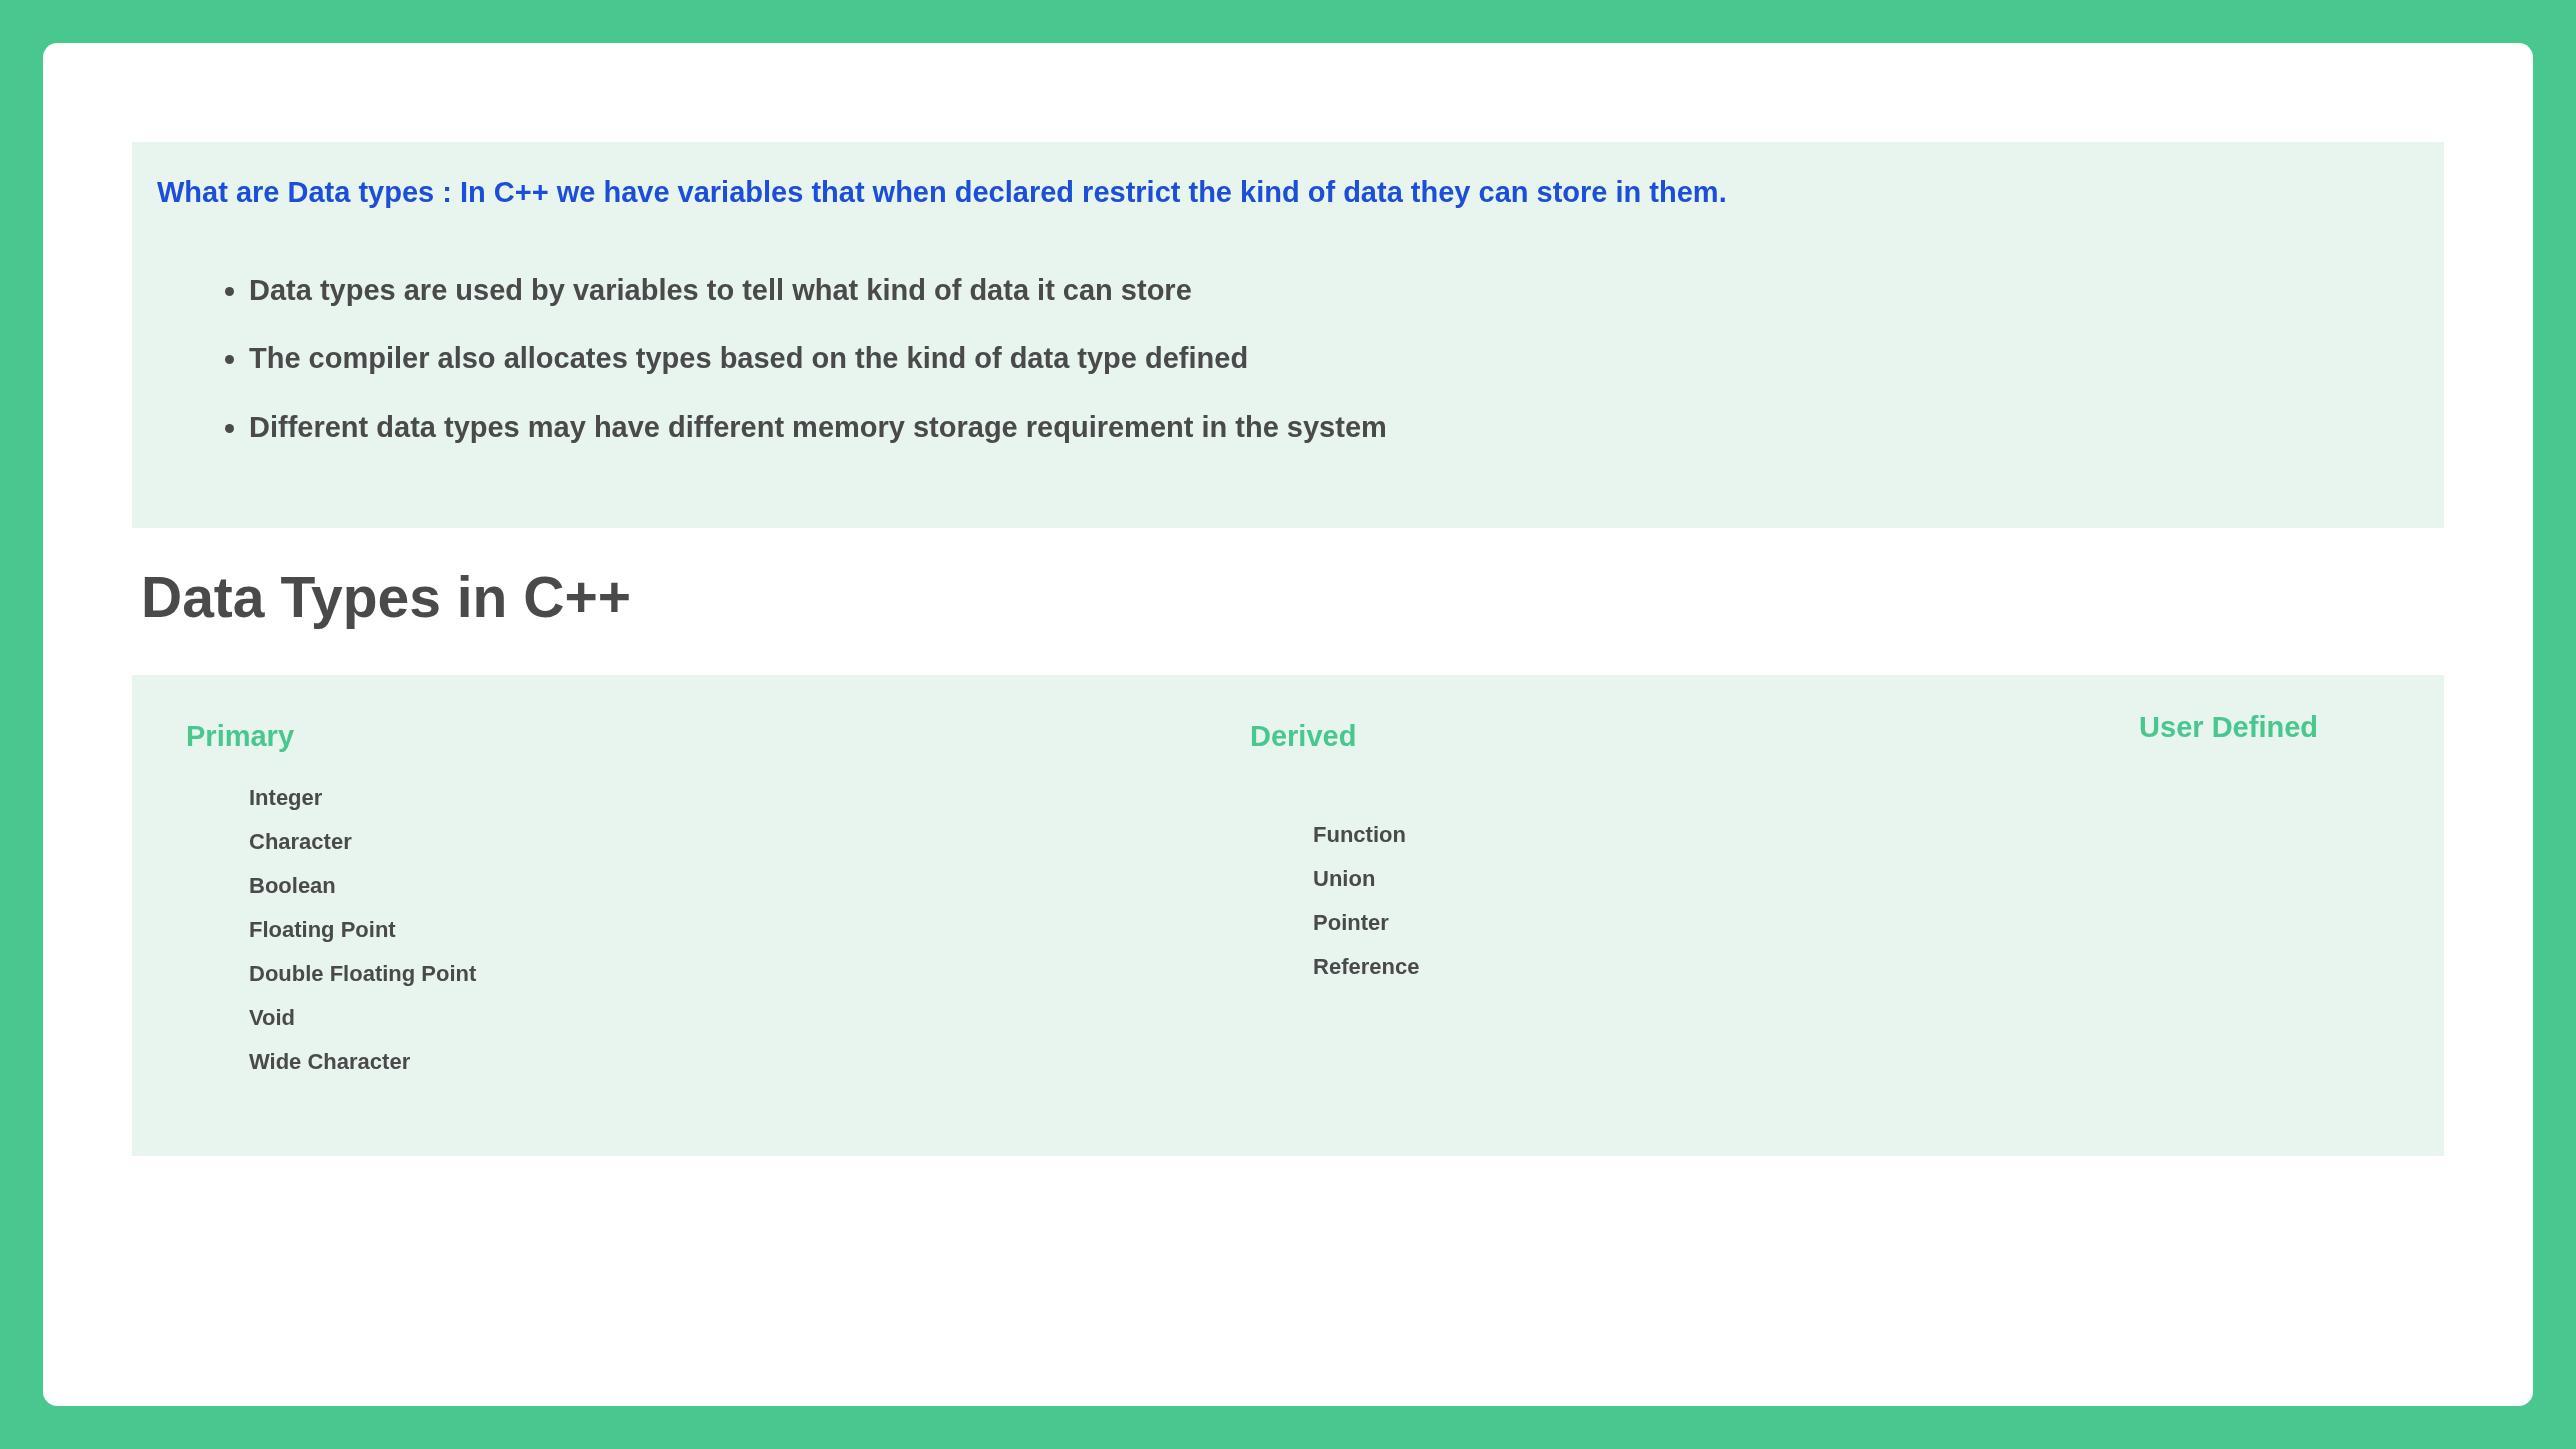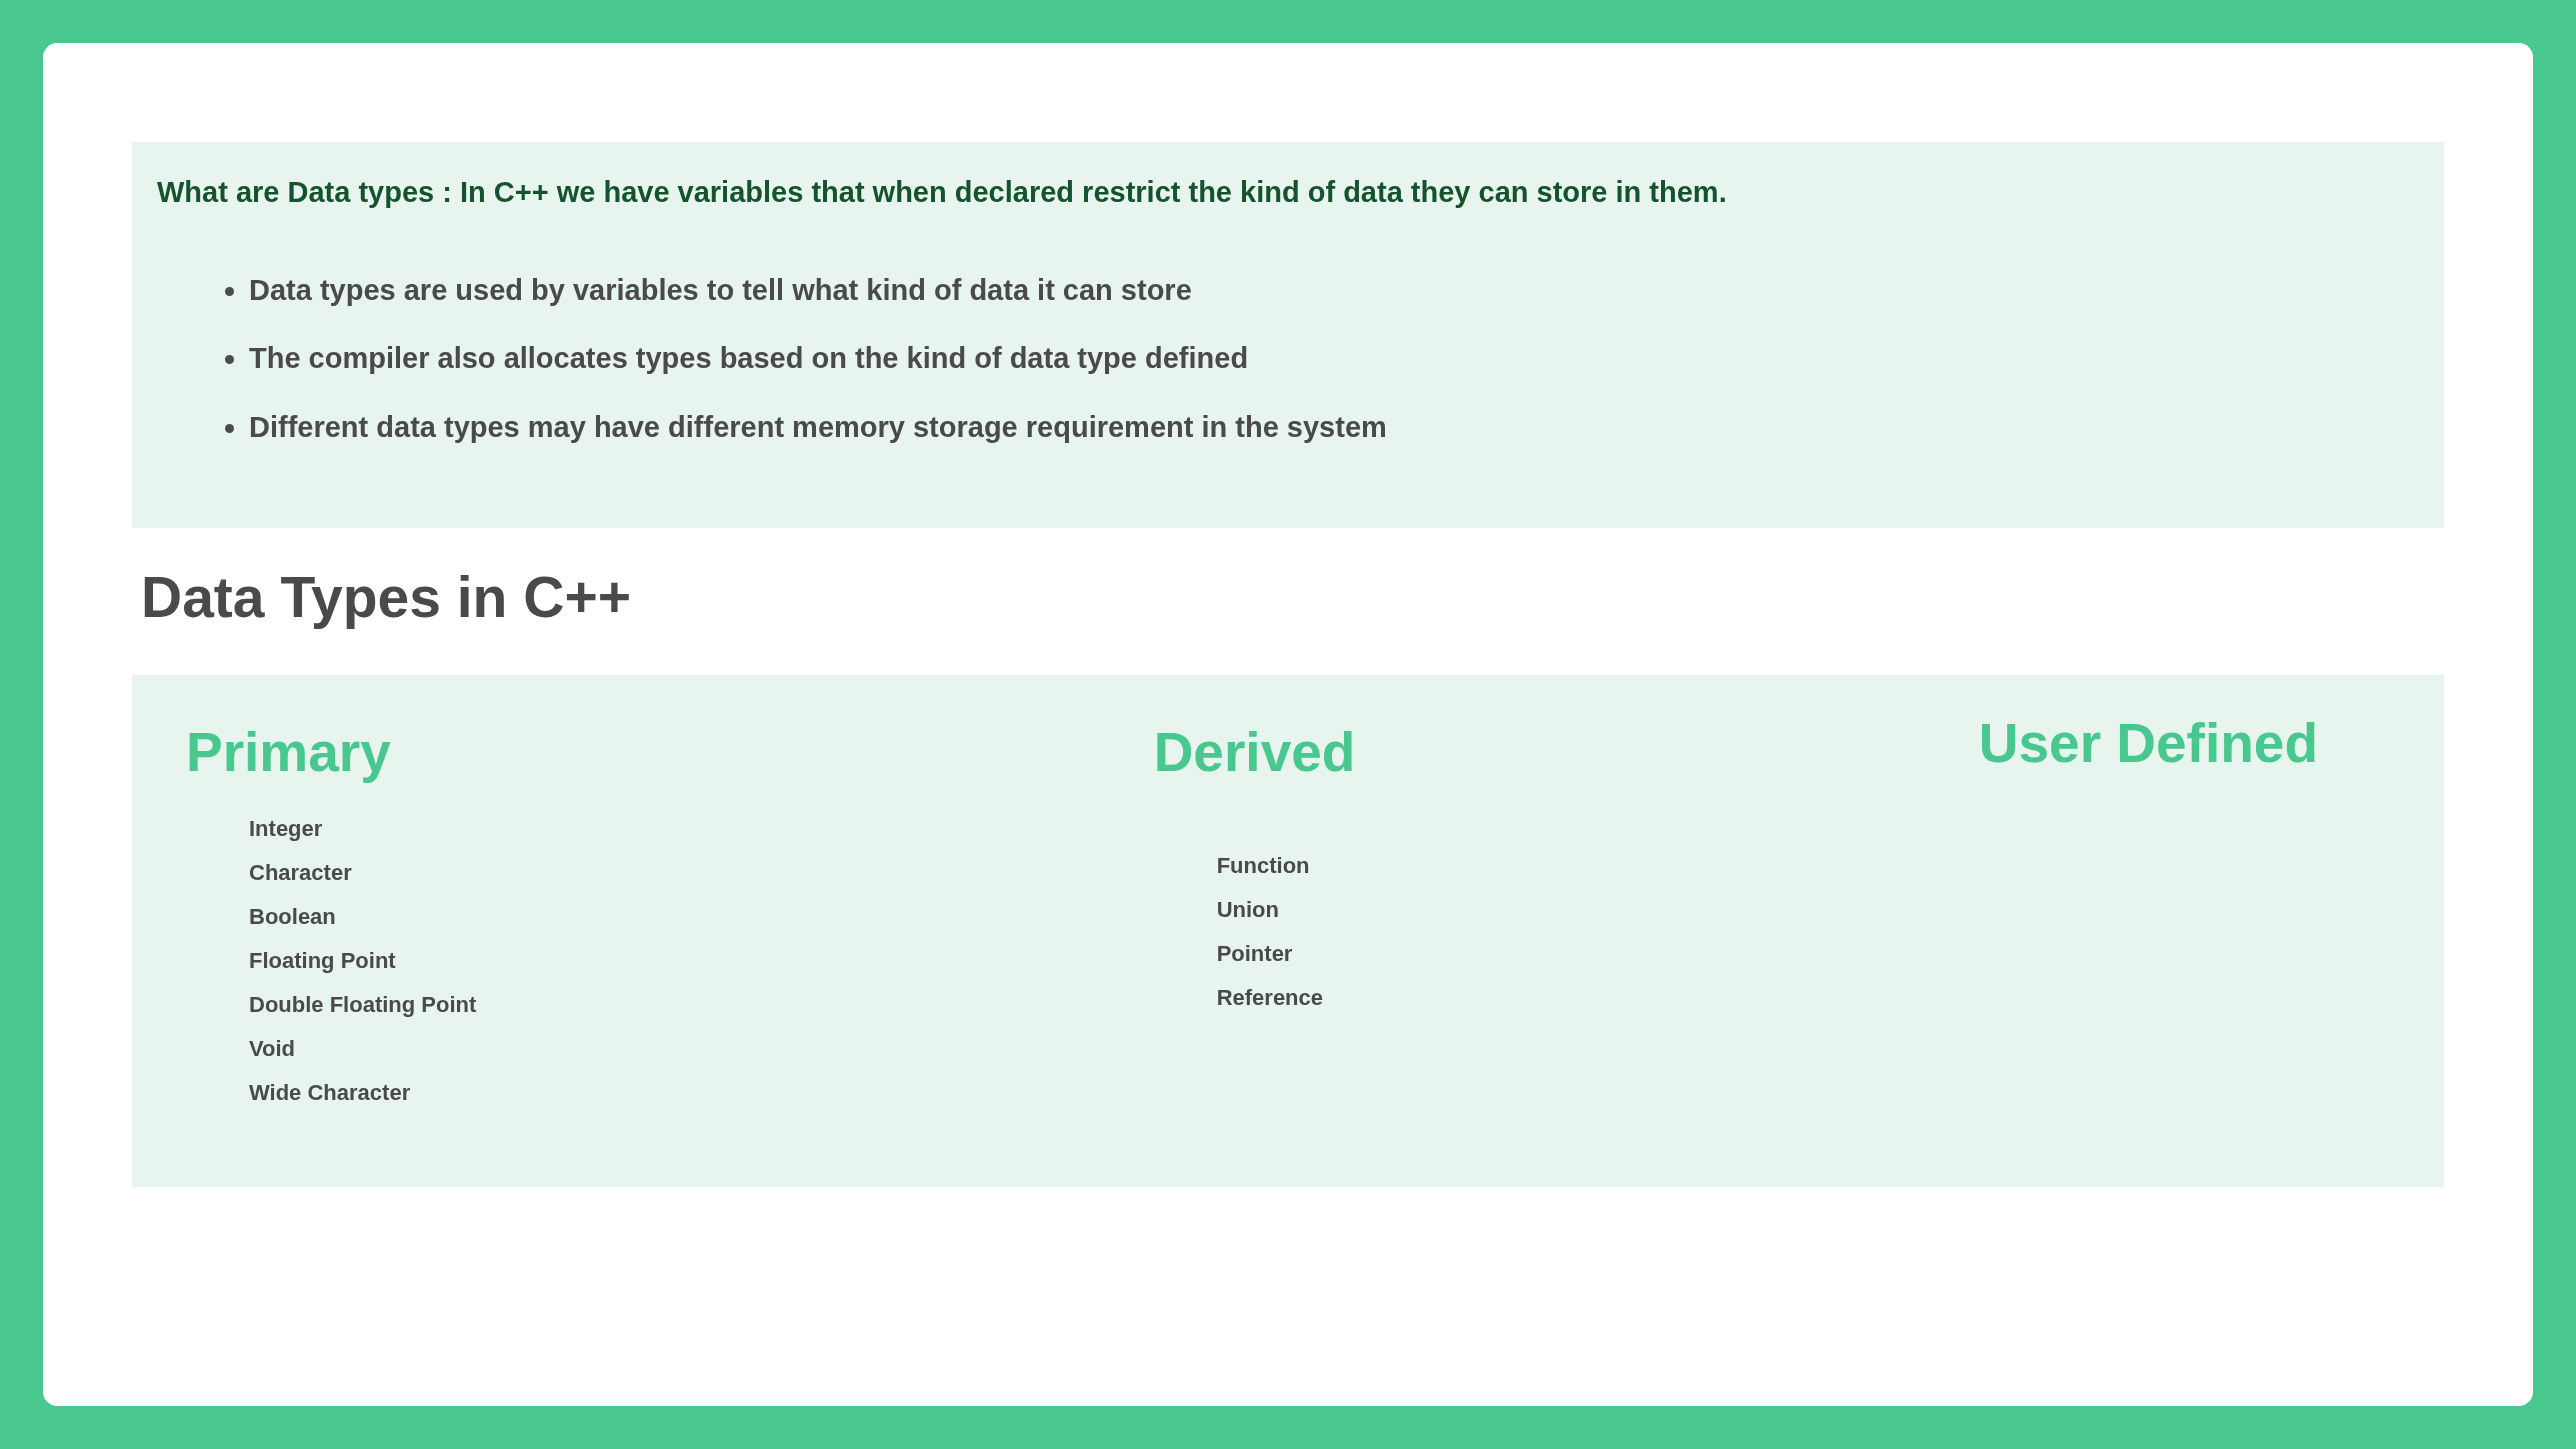--- a/index.html
+++ b/index.html
@@ -19,21 +19,21 @@
       border-radius: 14.3px;
       padding: 45px 89px 72px 89px;
       height: 100%;
     }
     .intro-box {
       background-color: #e7f5ee;
       padding: 29px 25px 54px 25px;
       margin-top: 54px;
     }
     .intro-text {
-      color: #14532d;
+      color: #1d4ed8;
       font-size: 29px;
       font-weight: 600;
       line-height: 1.5;
     }
     .intro-text strong {
       font-weight: 800;
     }
     .intro-list {
       margin-top: 54px;
       margin-left: 92px;
@@ -59,21 +59,21 @@
       padding: 45px 54px 63px 54px;
       display: flex;
       justify-content: space-between;
     }
     .type-column {
       display: flex;
       flex-direction: column;
     }
     .type-heading {
       color: #48c78e;
-      font-size: 55px;
+      font-size: 29px;
       font-weight: 800;
       margin-bottom: 32px;
     }
     .type-list {
       list-style: none;
       margin-left: 63px;
     }
     .type-list li {
       color: #4a4a4a;
       font-size: 22px;

